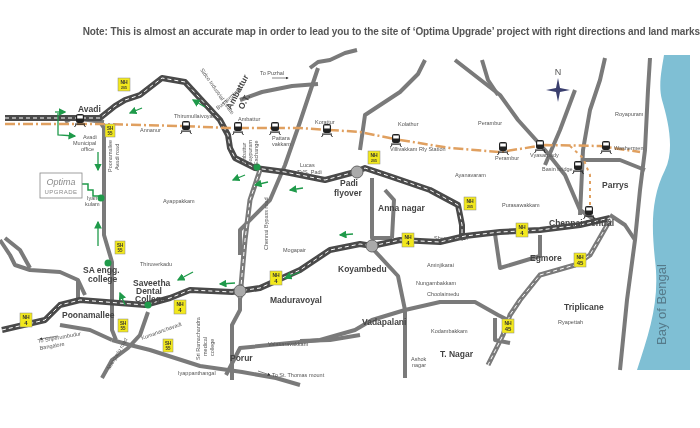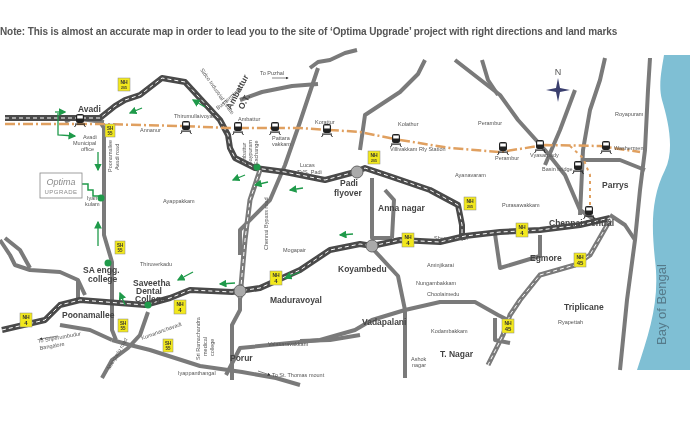--- a/index.html
+++ b/index.html
@@ -1,17 +1,17 @@
 <!DOCTYPE html>
 <html><head>
 <meta charset="utf-8">
 <style>
   html,body{margin:0;padding:0;background:#ffffff;}
   body{width:700px;height:428px;overflow:hidden;position:relative;font-family:"Liberation Sans",sans-serif;}
-  #note{position:absolute;left:0;top:26px;width:700px;text-align:left;font-size:10px;font-weight:bold;color:#555555;letter-spacing:-0.1px;}
+  #note{position:absolute;left:0;top:26px;width:700px;text-align:right;font-size:10px;font-weight:bold;color:#555555;letter-spacing:-0.1px;}
   svg#map{position:absolute;left:0;top:0;}
   .lbl{font-family:"Liberation Sans",sans-serif;fill:#555555;}
   .sm{font-size:5.5px;}
   .bg{font-size:8.5px;font-weight:bold;fill:#444444;}
   .shield-t{font-family:"Liberation Sans",sans-serif;font-weight:bold;fill:#333333;text-anchor:middle;}
 </style>
 </head>
 <body>
 
 <div id="note">Note: This is almost an accurate map in order to lead you to the site of ‘Optima Upgrade’ project with right directions and land marks</div>

